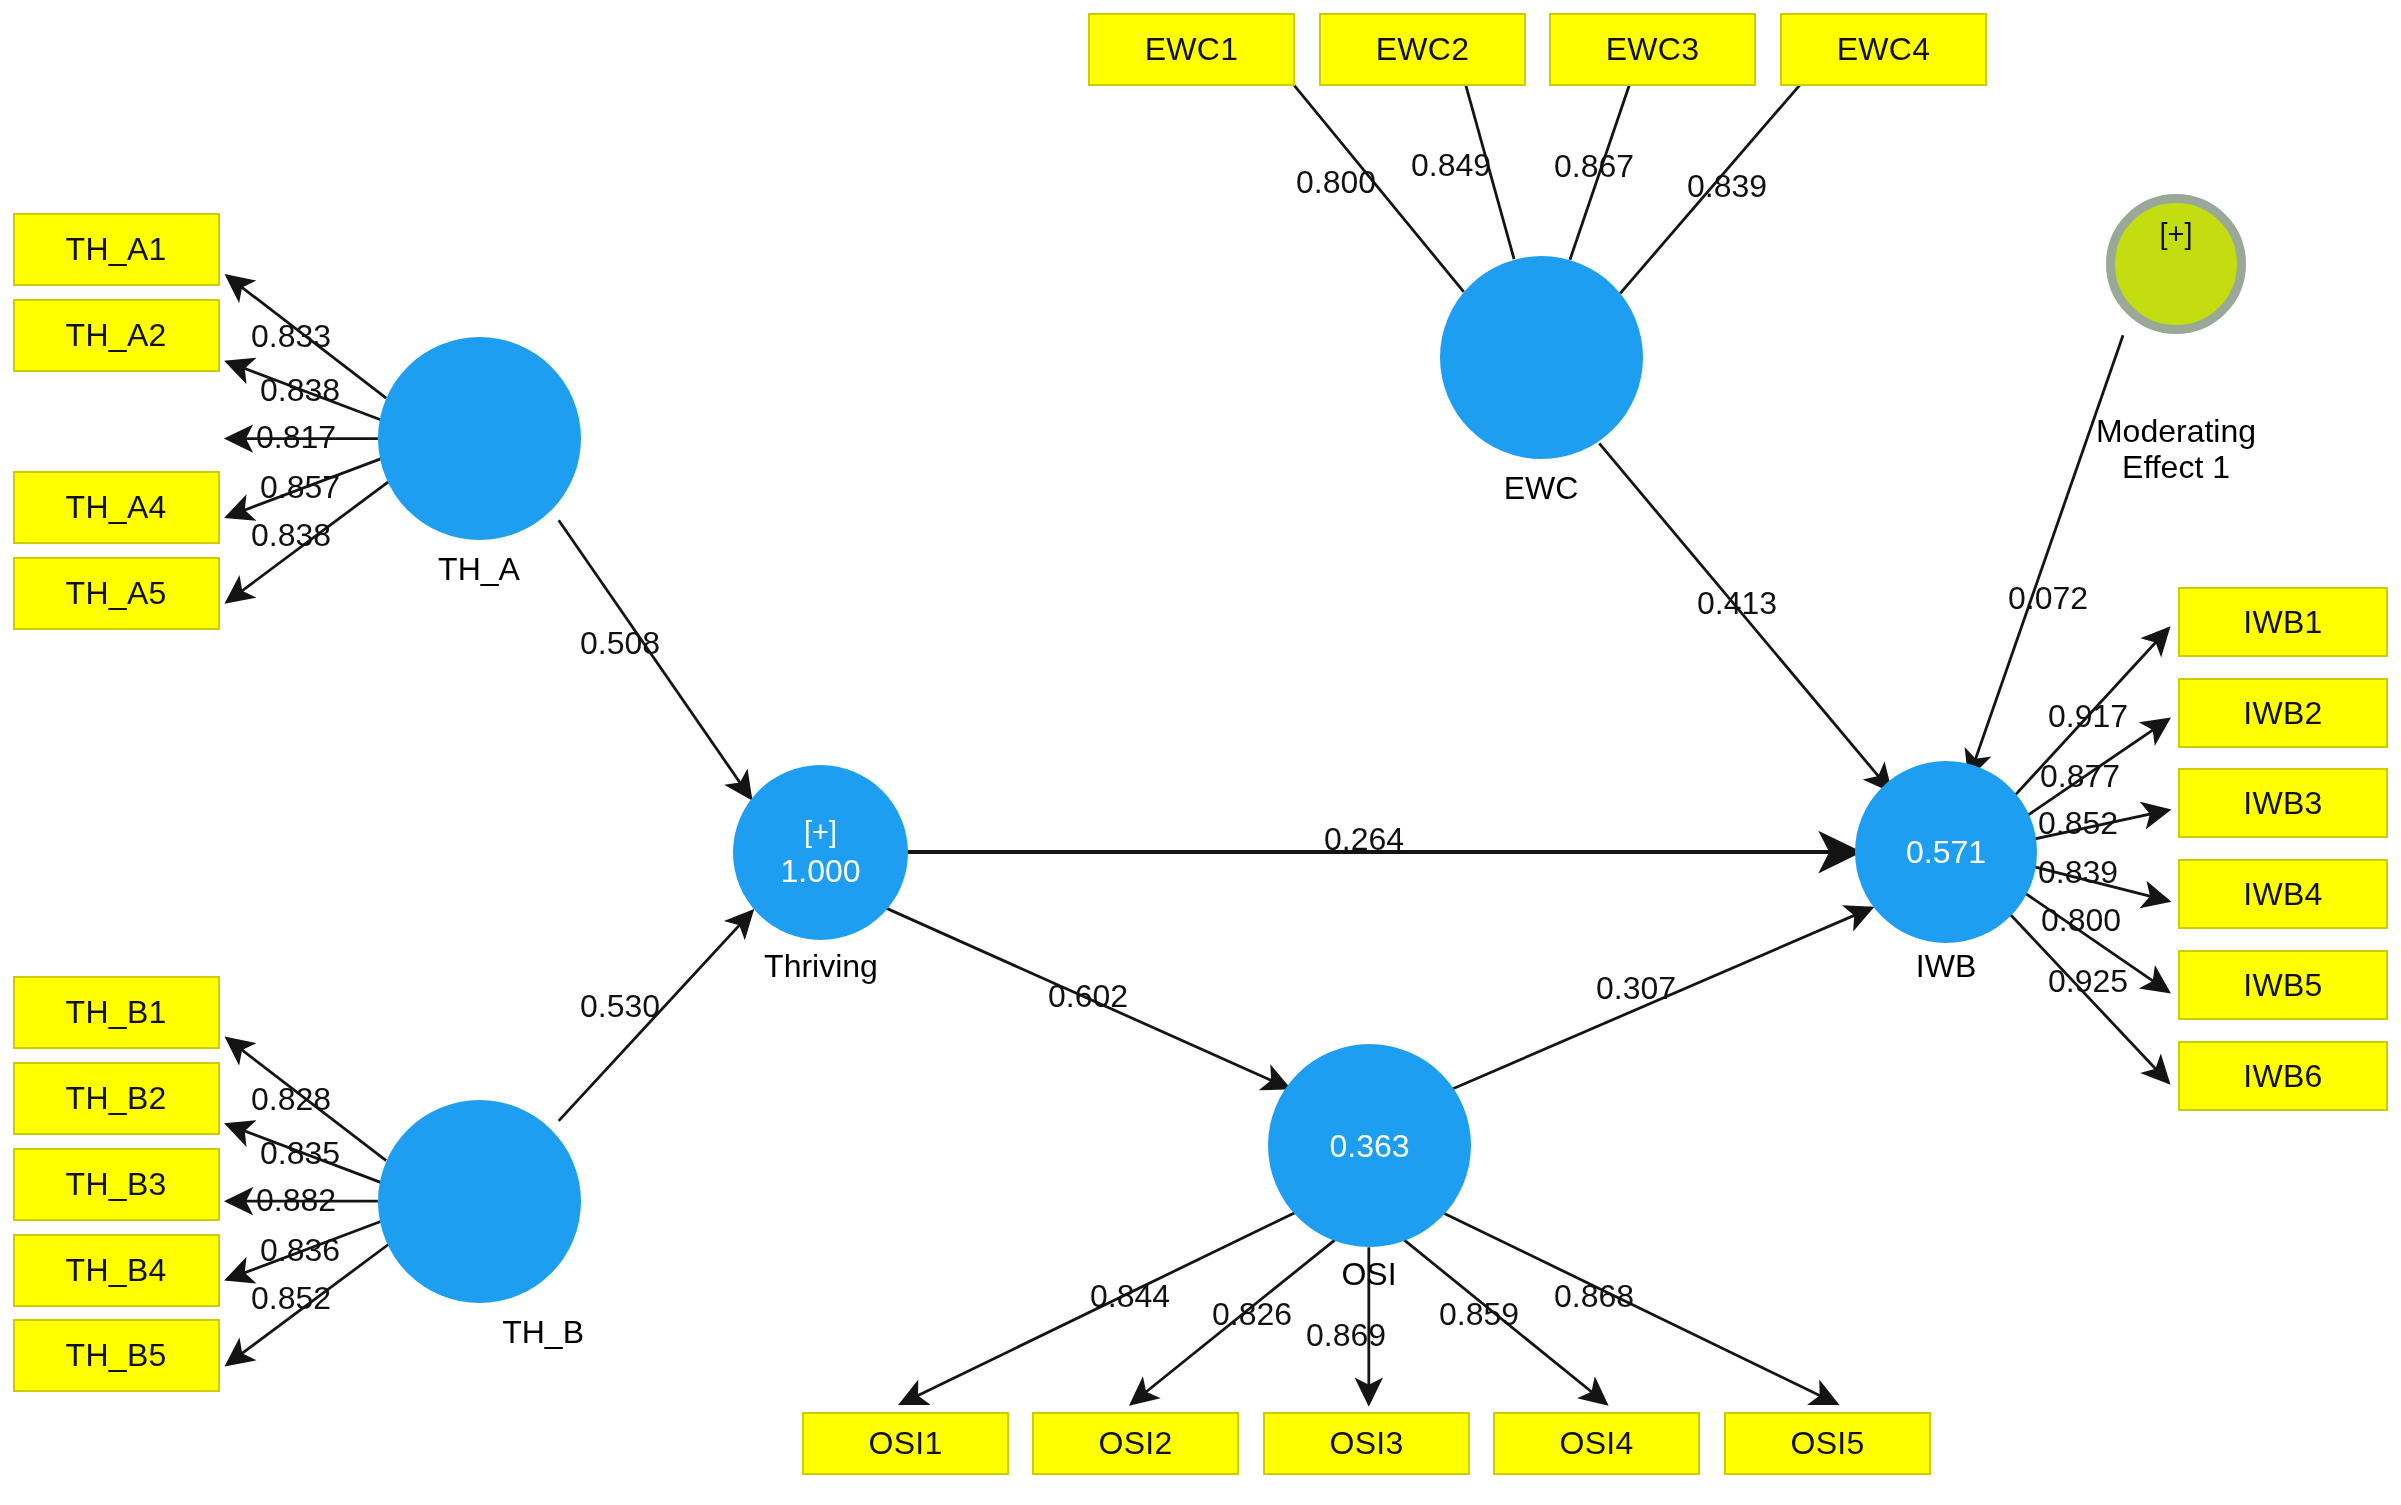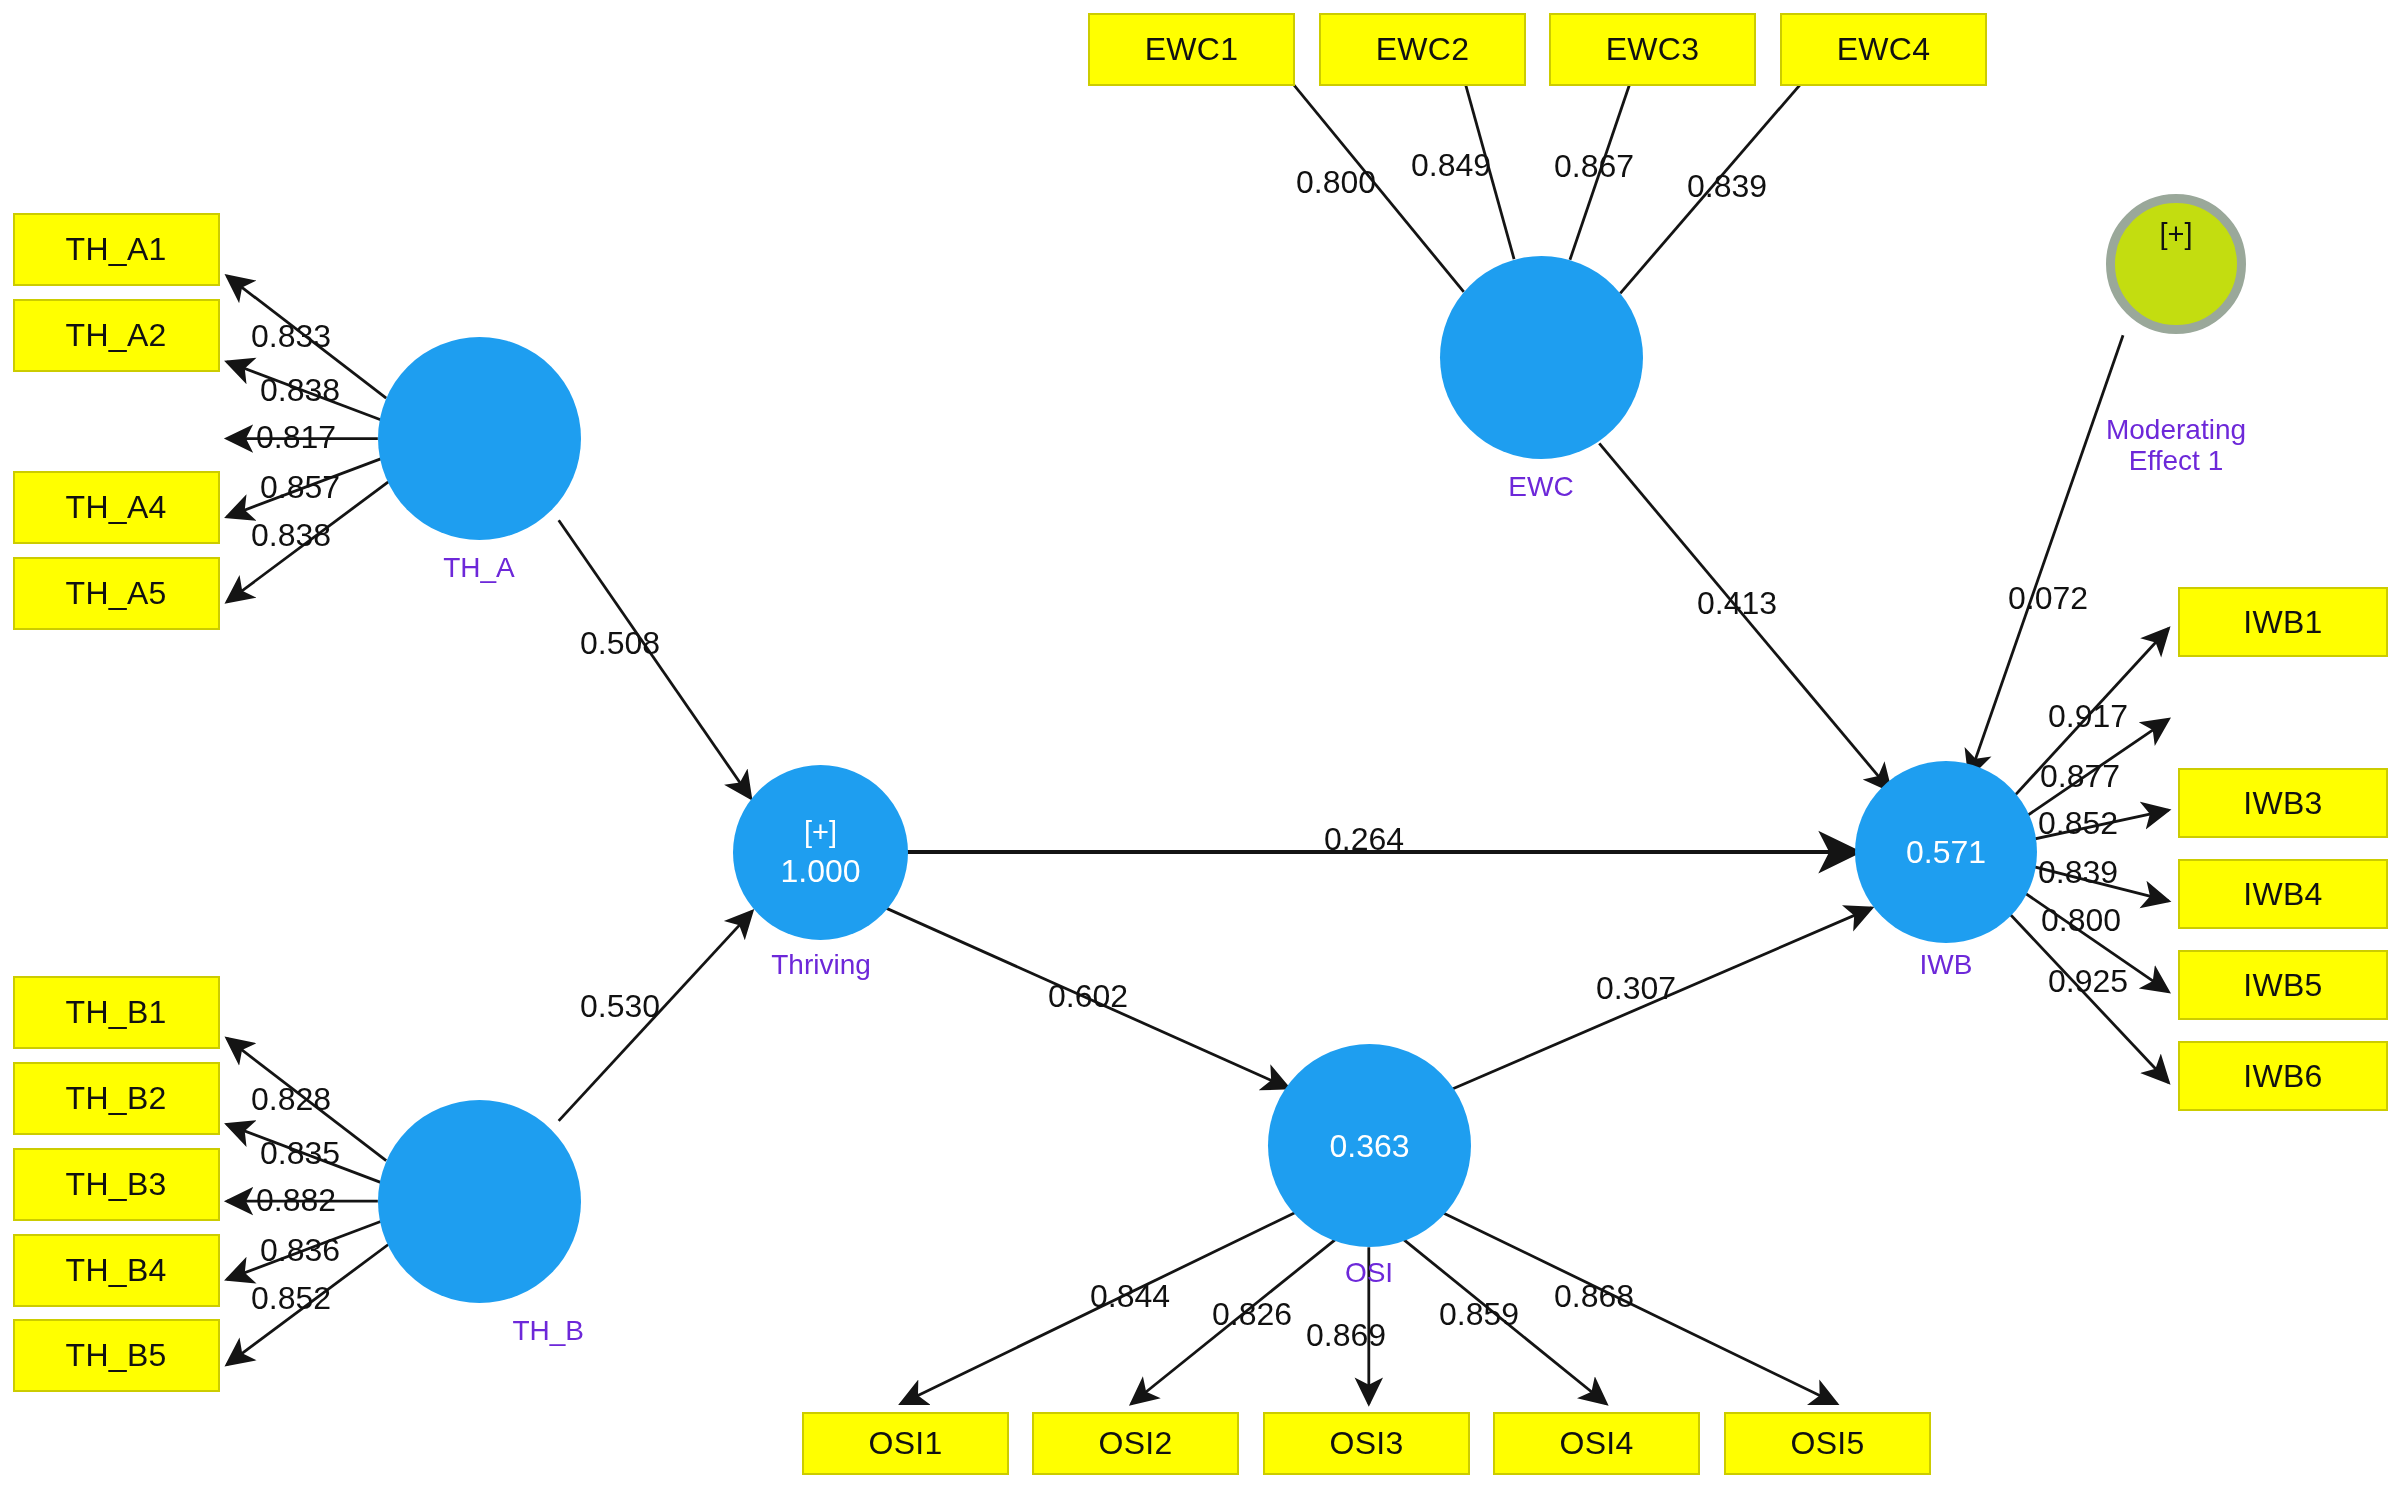--- a/index.html
+++ b/index.html
@@ -12,21 +12,21 @@
            box-sizing:border-box;display:flex;align-items:center;justify-content:center;
            font-size:32px;color:#111;letter-spacing:0.3px;}
 
   .node-circle{position:absolute;border-radius:50%;background:#1e9ef0;
                display:flex;flex-direction:column;align-items:center;justify-content:center;
                color:#ffffff;font-size:31px;line-height:1.25;box-sizing:border-box;}
   .node-circle.moder{background:#c3dd10;border:9.8px solid #9aa89a;color:#111;}
   .node-plus{font-size:29px;}
   .node-val{font-size:32px;}
 
-  .node-label{position:absolute;font-size:28px;color:#6d28d9;text-align:center;
+  .node-label{position:absolute;font-size:32px;color:#000000;text-align:center;
               white-space:pre-line;line-height:1.12;}
 
   .coef{position:absolute;font-size:32px;color:#111;white-space:nowrap;}
 </style>
 </head>
 <body>
 
 <div id="stage">
 
   <svg class="layer" viewBox="0 0 3438 2155" width="2401" height="1505">
@@ -141,20 +141,23 @@
   <div class="ind-box" style="left:1493px; top:1412px; width:207px; height:63px;">
       <span>OSI4</span>
     </div>
   <div class="ind-box" style="left:1724px; top:1412px; width:207px; height:63px;">
       <span>OSI5</span>
     </div>
 
   <div class="ind-box" style="left:2178px; top:587px;  width:210px; height:70px;">
       <span>IWB1</span>
     </div>
+  <div class="ind-box" style="left:2178px; top:678px;  width:210px; height:70px;">
+      <span>IWB2</span>
+    </div>
   <div class="ind-box" style="left:2178px; top:768px; width:210px; height:70px;">
       <span>IWB3</span>
     </div>
   <div class="ind-box" style="left:2178px; top:859px; width:210px; height:70px;">
       <span>IWB4</span>
     </div>
   <div class="ind-box" style="left:2178px; top:950px; width:210px; height:70px;">
       <span>IWB5</span>
     </div>
   <div class="ind-box" style="left:2178px; top:1041px; width:210px; height:70px;">

